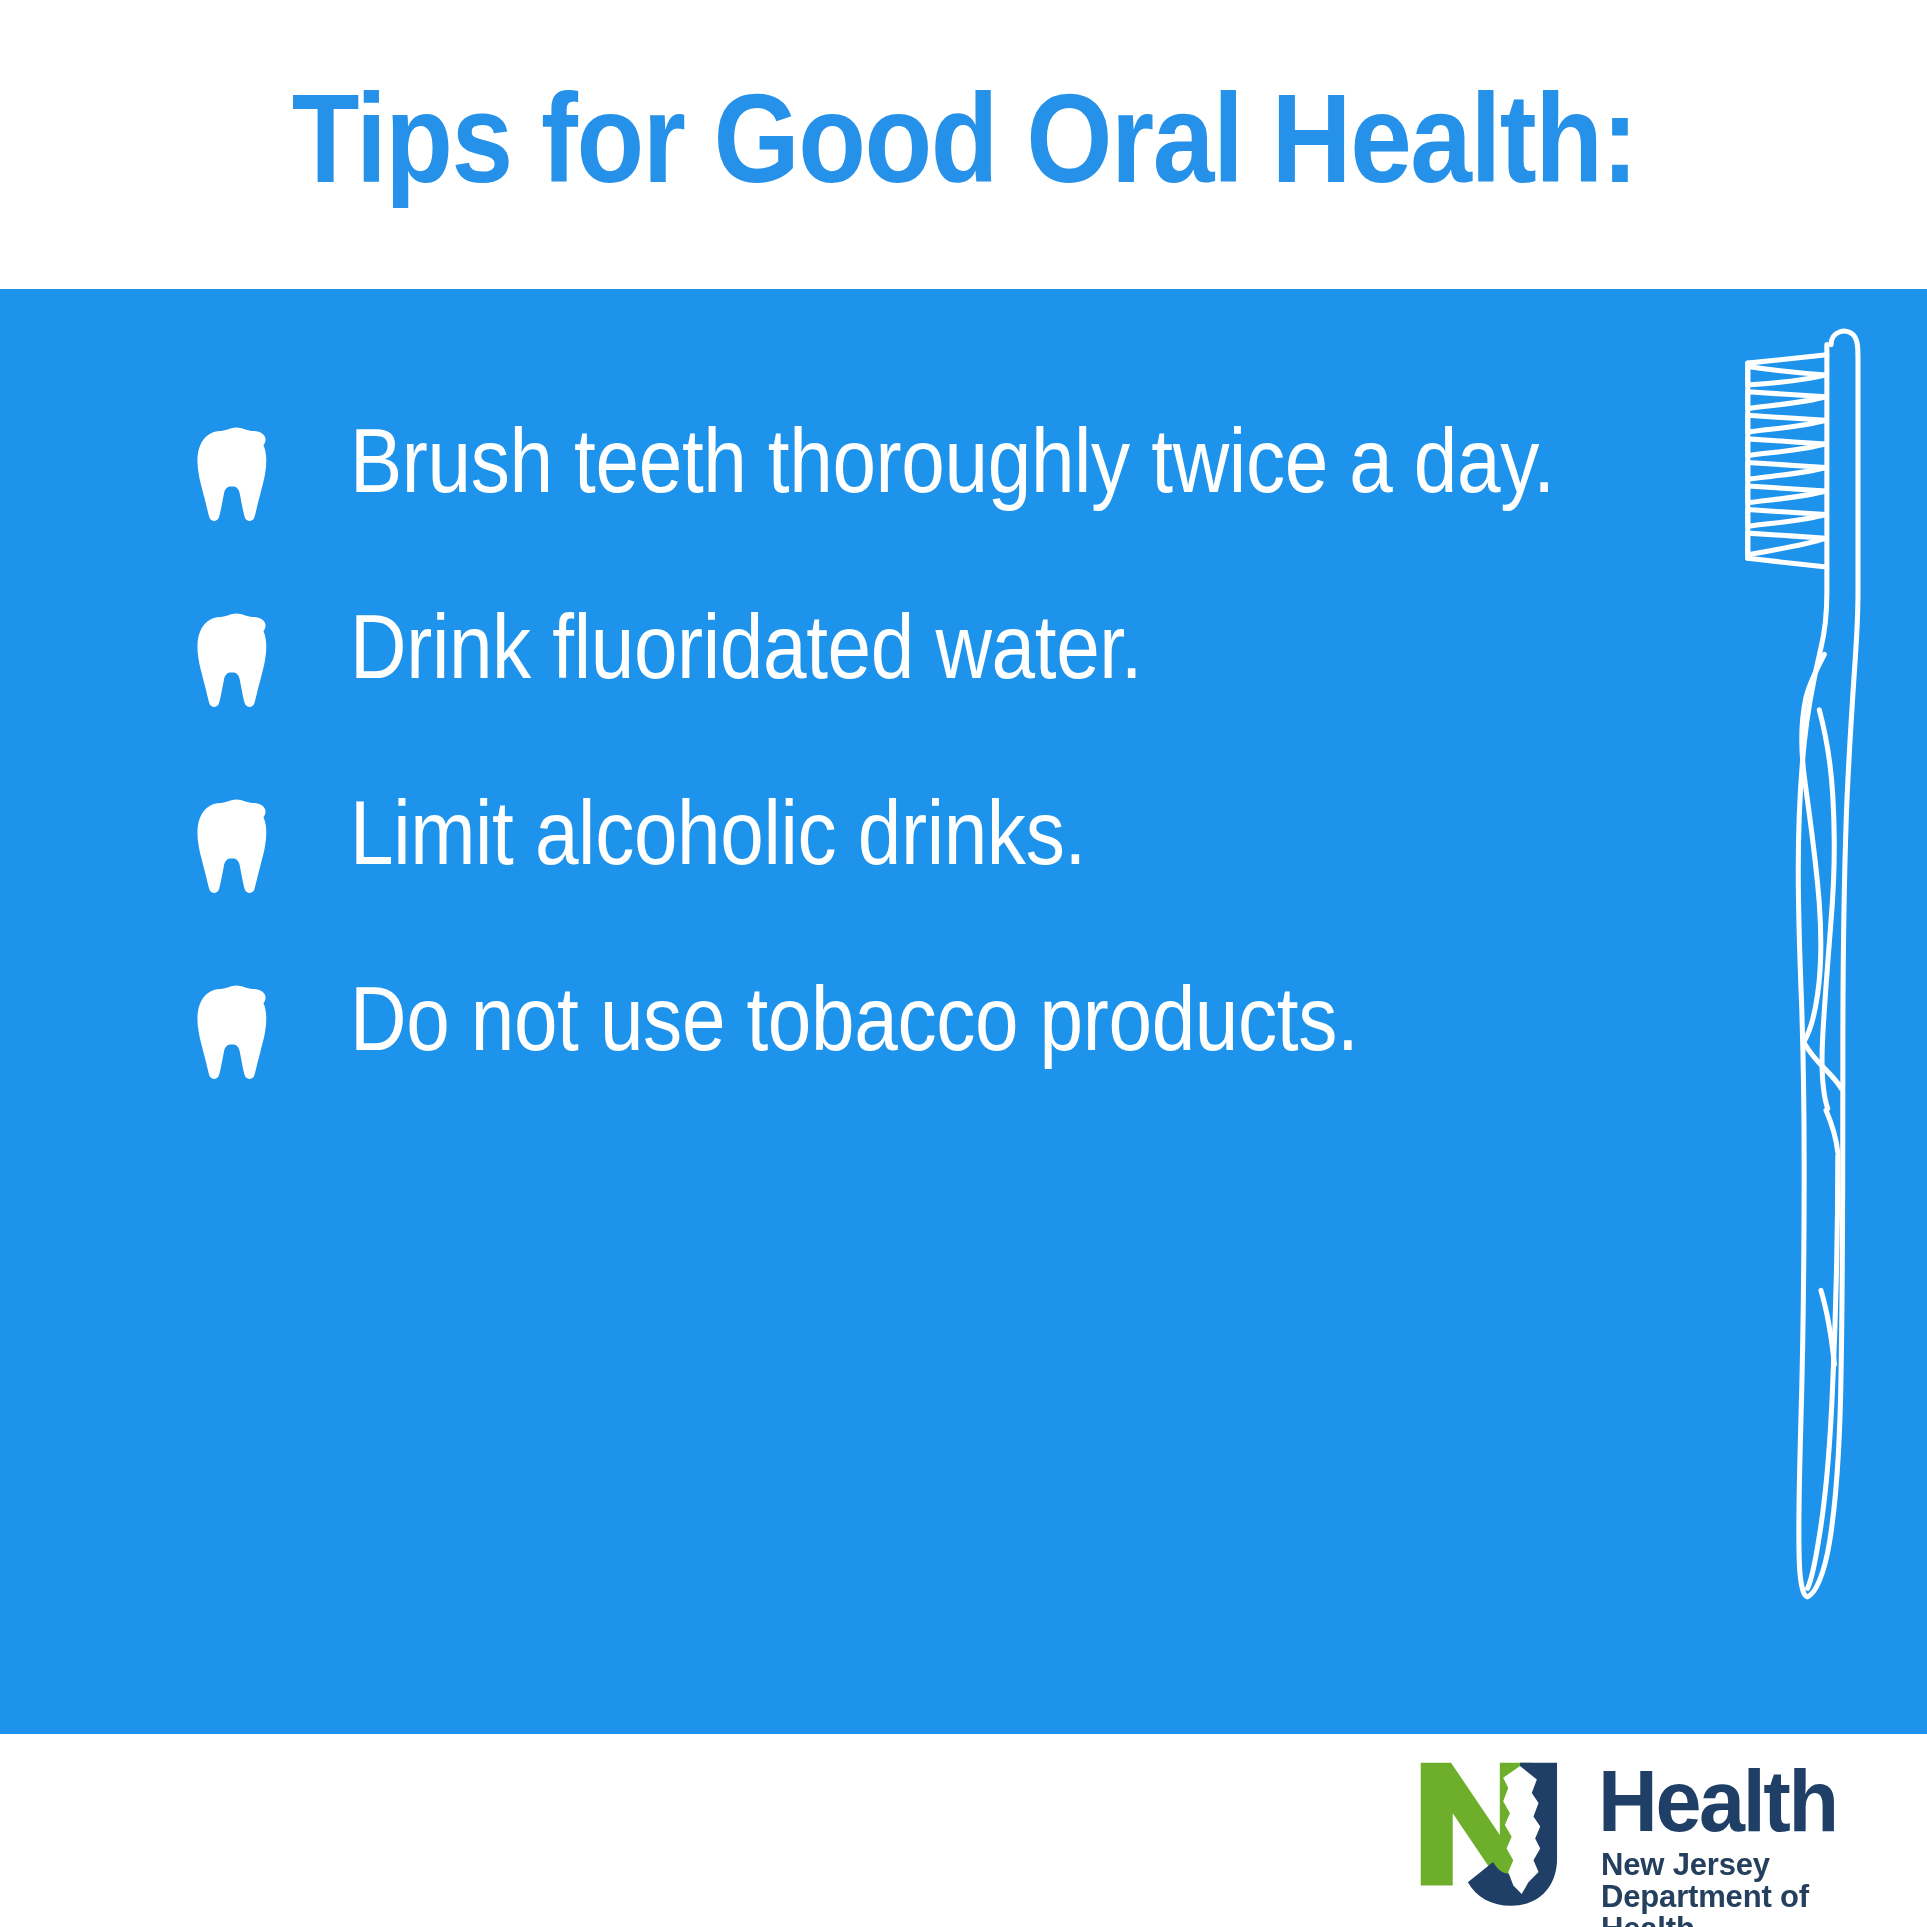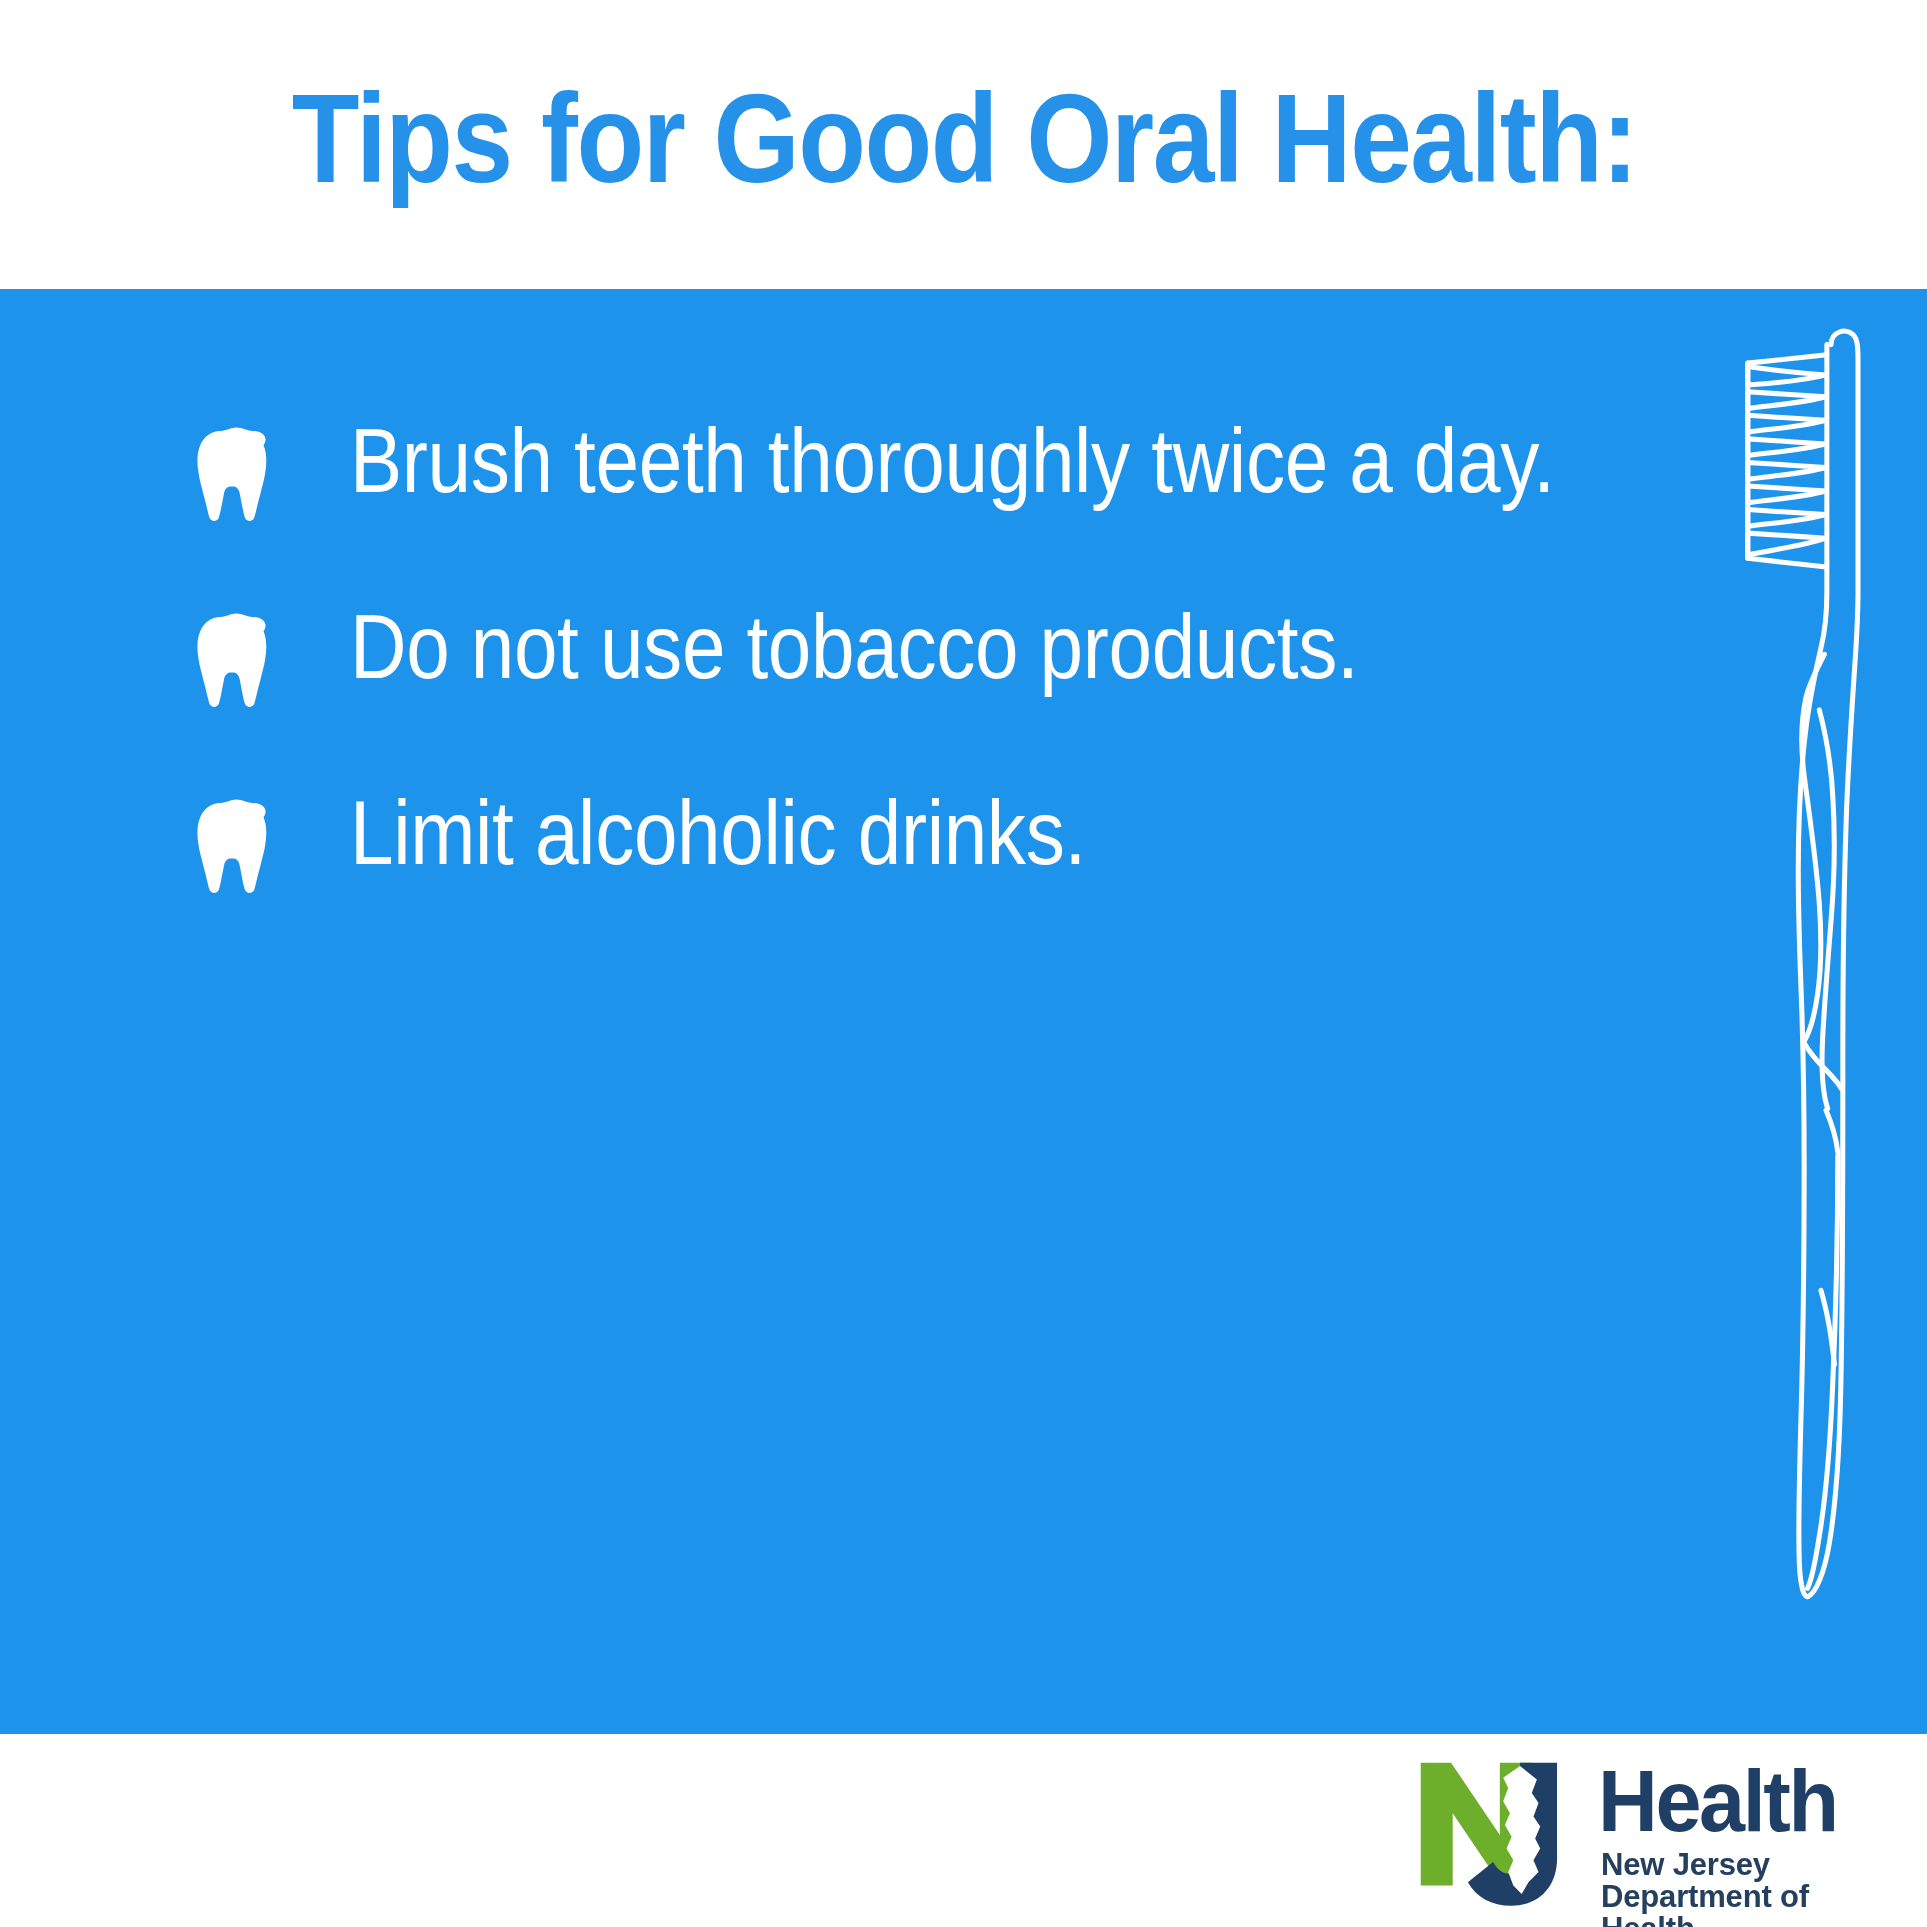--- a/index.html
+++ b/index.html
@@ -164,36 +164,42 @@
 
     <div id="tips-list">
 
       <div class="tip-row">
         <svg class="tooth-icon" viewBox="0 0 96 115">
           <path fill="#FFFFFF" d="M48 3C41 3 36 7 29 7 18 7 9 14 5 24 1 33 1 45 3 57c1 8 4 17 6 26 3 10 5 21 7 27 2 5 9 5 11 0 2-6 4-18 6-28 1-6 4-9 8-9h3c4 0 7 3 8 9 2 10 4 22 6 28 2 5 9 5 11 0 2-6 4-17 7-27 2-9 5-18 6-26 2-12 2-24-2-33C87 14 78 7 67 7 60 7 55 3 48 3z"></path>
         </svg>
         <span class="tip-text">Brush teeth thoroughly twice a day.</span>
       </div>
 
-
-
-
+      <div class="tip-row">
+        <svg class="tooth-icon" viewBox="0 0 96 115">
+          <path fill="#FFFFFF" d="M48 3C41 3 36 7 29 7 18 7 9 14 5 24 1 33 1 45 3 57c1 8 4 17 6 26 3 10 5 21 7 27 2 5 9 5 11 0 2-6 4-18 6-28 1-6 4-9 8-9h3c4 0 7 3 8 9 2 10 4 22 6 28 2 5 9 5 11 0 2-6 4-17 7-27 2-9 5-18 6-26 2-12 2-24-2-33C87 14 78 7 67 7 60 7 55 3 48 3z"></path>
+        </svg>
+        <span class="tip-text">Drink fluoridated water.</span>
+      </div>
+
+
+
+
+      <div class="tip-row">
+        <svg class="tooth-icon" viewBox="0 0 96 115">
+          <path fill="#FFFFFF" d="M48 3C41 3 36 7 29 7 18 7 9 14 5 24 1 33 1 45 3 57c1 8 4 17 6 26 3 10 5 21 7 27 2 5 9 5 11 0 2-6 4-18 6-28 1-6 4-9 8-9h3c4 0 7 3 8 9 2 10 4 22 6 28 2 5 9 5 11 0 2-6 4-17 7-27 2-9 5-18 6-26 2-12 2-24-2-33C87 14 78 7 67 7 60 7 55 3 48 3z"></path>
+        </svg>
+        <span class="tip-text">Limit alcoholic drinks.</span>
+      </div>
 
       <div class="tip-row">
         <svg class="tooth-icon" viewBox="0 0 96 115">
           <path fill="#FFFFFF" d="M48 3C41 3 36 7 29 7 18 7 9 14 5 24 1 33 1 45 3 57c1 8 4 17 6 26 3 10 5 21 7 27 2 5 9 5 11 0 2-6 4-18 6-28 1-6 4-9 8-9h3c4 0 7 3 8 9 2 10 4 22 6 28 2 5 9 5 11 0 2-6 4-17 7-27 2-9 5-18 6-26 2-12 2-24-2-33C87 14 78 7 67 7 60 7 55 3 48 3z"></path>
         </svg>
         <span class="tip-text">Do not use tobacco products.</span>
-      </div>
-
-      <div class="tip-row">
-        <svg class="tooth-icon" viewBox="0 0 96 115">
-          <path fill="#FFFFFF" d="M48 3C41 3 36 7 29 7 18 7 9 14 5 24 1 33 1 45 3 57c1 8 4 17 6 26 3 10 5 21 7 27 2 5 9 5 11 0 2-6 4-18 6-28 1-6 4-9 8-9h3c4 0 7 3 8 9 2 10 4 22 6 28 2 5 9 5 11 0 2-6 4-17 7-27 2-9 5-18 6-26 2-12 2-24-2-33C87 14 78 7 67 7 60 7 55 3 48 3z"></path>
-        </svg>
-        <span class="tip-text">Limit alcoholic drinks.</span>
       </div>
 
     </div>
 
     <svg id="toothbrush" viewBox="0 0 246 1600">
       <g fill="none" stroke="#FFFFFF" stroke-width="6" stroke-linecap="round" stroke-linejoin="round">
 
         <path d="M132 36 C132 20 150 16 158 24 C164 30 164 40 164 56
                  L164 330 C164 360 162 392 160 420
                  C156 480 152 540 150 600

